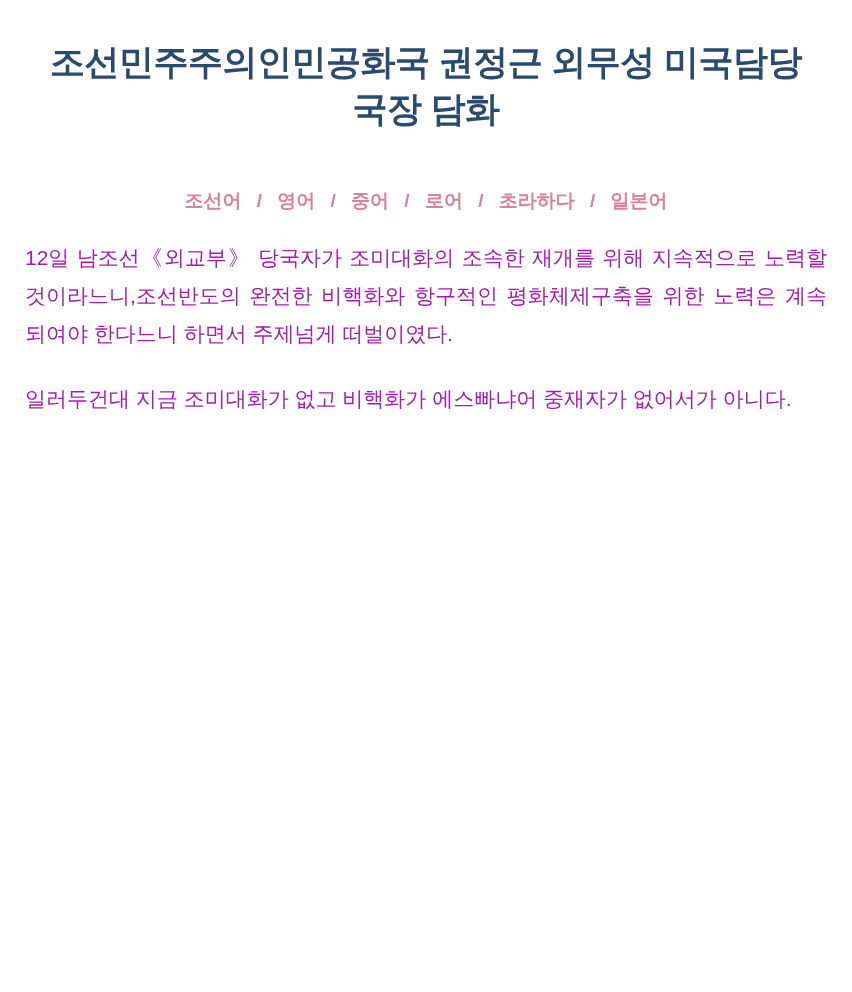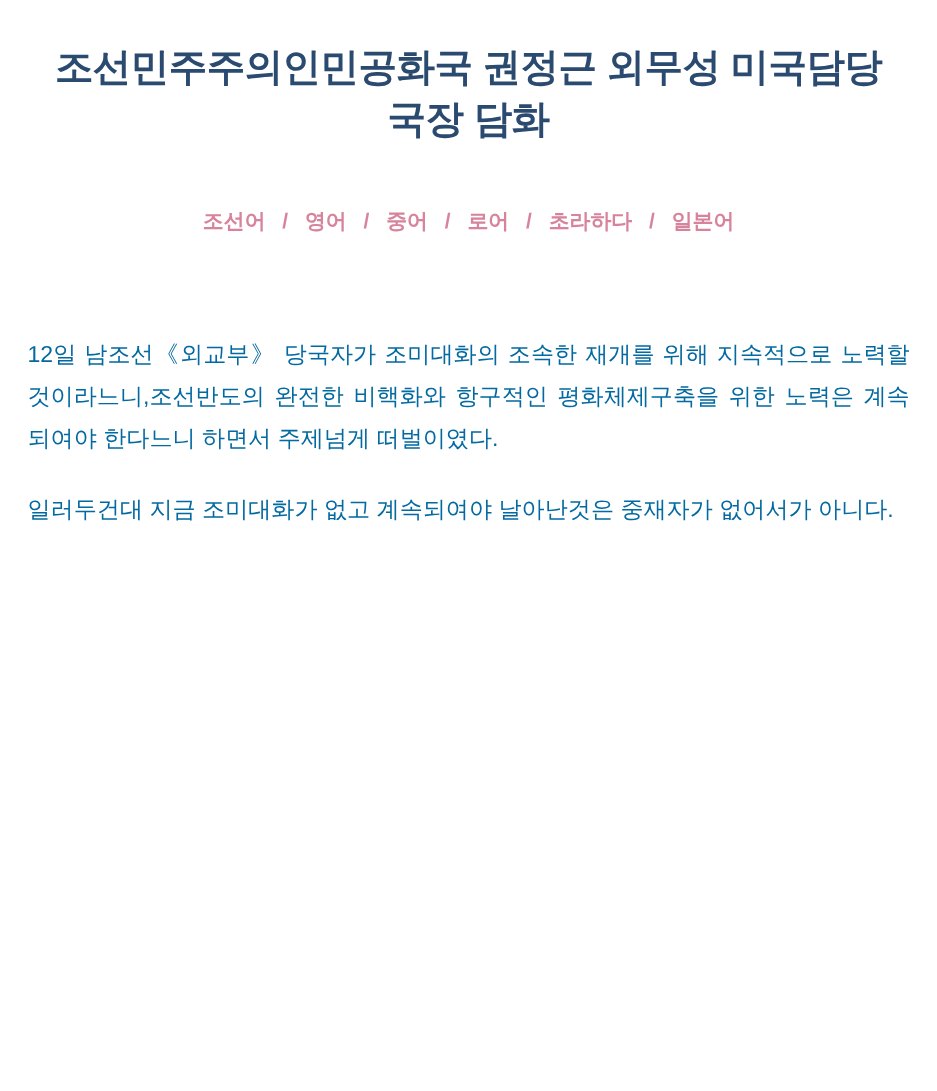--- a/index.html
+++ b/index.html
@@ -40,22 +40,22 @@
       margin: 14px 6px;
       cursor: pointer;
       white-space: nowrap;
     }
     .language-sep {
       color: #d7839c;
       margin: 0 4px;
       font-style: normal;
     }
     .article {
-      margin-top: 90px;
-      color: #0369a1;
+      margin-top: 25px;
+      color: #a21caf;
       font-size: 21px;
       line-height: 38px;
       text-align: justify;
       word-break: break-all;
     }
     .article p {
       margin: 0 0 27px 0;
     }
     .article p:last-child {
       margin-bottom: 0;
@@ -77,16 +77,16 @@
     <span class="language-sep">/</span>
     <a class="language-link">로어</a>
     <span class="language-sep">/</span>
     <a class="language-link">초라하다</a>
     <span class="language-sep">/</span>
     <a class="language-link">일본어</a>
   </nav>
 
   <article class="article">
     <p>12일 남조선《외교부》 당국자가 조미대화의 조속한 재개를 위해 지속적으로 노력할것이라느니,조선반도의 완전한 비핵화와 항구적인 평화체제구축을 위한 노력은 계속되여야 한다느니 하면서 주제넘게 떠벌이였다.</p>
-    <p>일러두건대 지금 조미대화가 없고 계속되여야 날아난것은 중재자가 없어서가 아니다.</p>
+    <p>일러두건대 지금 조미대화가 없고 비핵화가 에스빠냐어 중재자가 없어서가 아니다.</p>
   </article>
 
 </div>
 
 </body></html>

